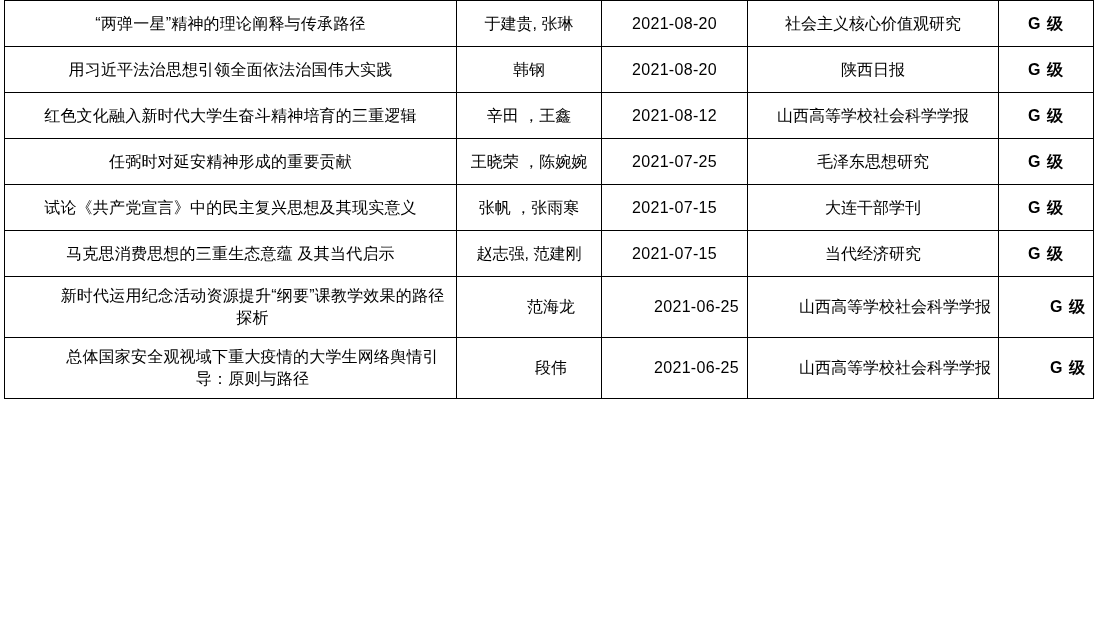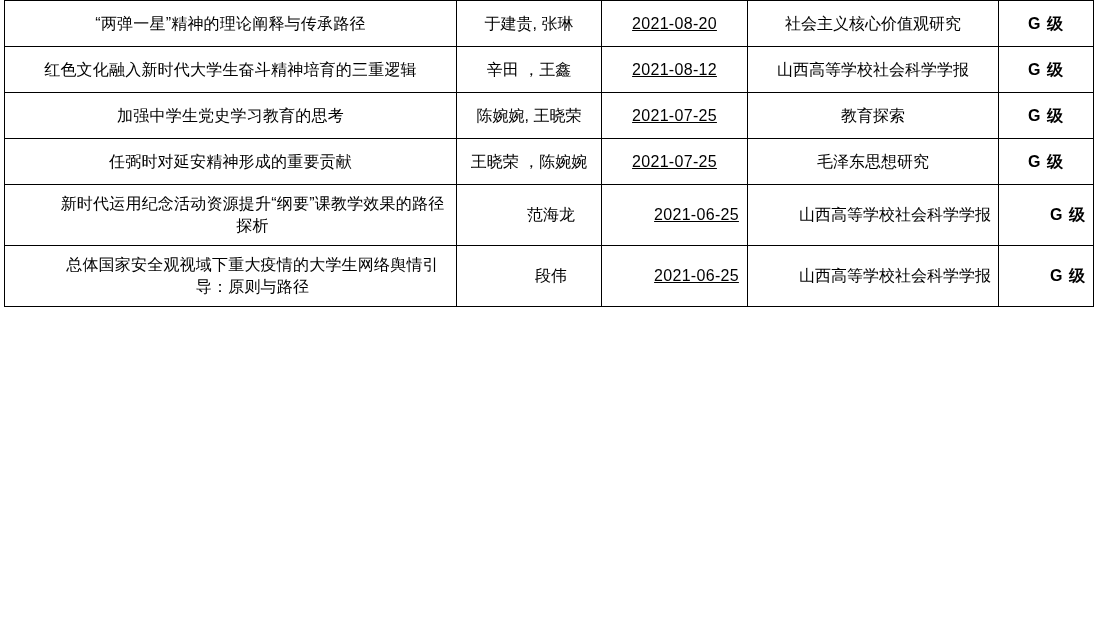--- a/index.html
+++ b/index.html
@@ -47,21 +47,20 @@
   td.title-cell {
     letter-spacing: 0.2px;
   }
   td.level-cell {
     letter-spacing: 1px;
     font-weight: bold;
   }
   td.date-cell {
     font-family: "Liberation Sans", "DejaVu Sans", sans-serif;
     letter-spacing: 0.3px;
-    text-decoration: underline;
   }
 </style>
 </head>
 <body>
 
 <div class="page">
   <table class="pub-table">
     <colgroup>
       <col class="c-title">
       <col class="c-author">
@@ -71,38 +70,52 @@
     </colgroup>
     <tbody>
         <tr class="r-normal">
           <td class="title-cell">“两弹一星”精神的理论阐释与传承路径</td>
           <td class="author-cell">于建贵, 张琳</td>
           <td class="date-cell">2021-08-20</td>
           <td class="journal-cell">社会主义核心价值观研究</td>
           <td class="level-cell">G 级</td>
         </tr>
         <tr class="r-normal">
+          <td class="title-cell">用习近平法治思想引领全面依法治国伟大实践</td>
+          <td class="author-cell">韩钢</td>
+          <td class="date-cell">2021-08-20</td>
+          <td class="journal-cell">陕西日报</td>
+          <td class="level-cell">G 级</td>
+        </tr>
+        <tr class="r-normal">
           <td class="title-cell">红色文化融入新时代大学生奋斗精神培育的三重逻辑</td>
           <td class="author-cell">辛田 ，王鑫</td>
           <td class="date-cell">2021-08-12</td>
           <td class="journal-cell">山西高等学校社会科学学报</td>
           <td class="level-cell">G 级</td>
         </tr>
         <tr class="r-normal">
-          <td class="title-cell">加强中学生党史学习教育的思考</td>
-          <td class="author-cell">陈婉婉, 王晓荣</td>
-          <td class="date-cell">2021-07-25</td>
-          <td class="journal-cell">教育探索</td>
-          <td class="level-cell">G 级</td>
-        </tr>
-        <tr class="r-normal">
           <td class="title-cell">任弼时对延安精神形成的重要贡献</td>
           <td class="author-cell">王晓荣 ，陈婉婉</td>
           <td class="date-cell">2021-07-25</td>
           <td class="journal-cell">毛泽东思想研究</td>
+          <td class="level-cell">G 级</td>
+        </tr>
+        <tr class="r-normal">
+          <td class="title-cell">试论《共产党宣言》中的民主复兴思想及其现实意义</td>
+          <td class="author-cell">张帆 ，张雨寒</td>
+          <td class="date-cell">2021-07-15</td>
+          <td class="journal-cell">大连干部学刊</td>
+          <td class="level-cell">G 级</td>
+        </tr>
+        <tr class="r-normal">
+          <td class="title-cell">马克思消费思想的三重生态意蕴 及其当代启示</td>
+          <td class="author-cell">赵志强, 范建刚</td>
+          <td class="date-cell">2021-07-15</td>
+          <td class="journal-cell">当代经济研究</td>
           <td class="level-cell">G 级</td>
         </tr>
         <tr class="r-tall">
           <td class="title-cell">新时代运用纪念活动资源提升“纲要”课教学效果的路径探析</td>
           <td class="author-cell">范海龙</td>
           <td class="date-cell">2021-06-25</td>
           <td class="journal-cell">山西高等学校社会科学学报</td>
           <td class="level-cell">G 级</td>
         </tr>
         <tr class="r-tall">

